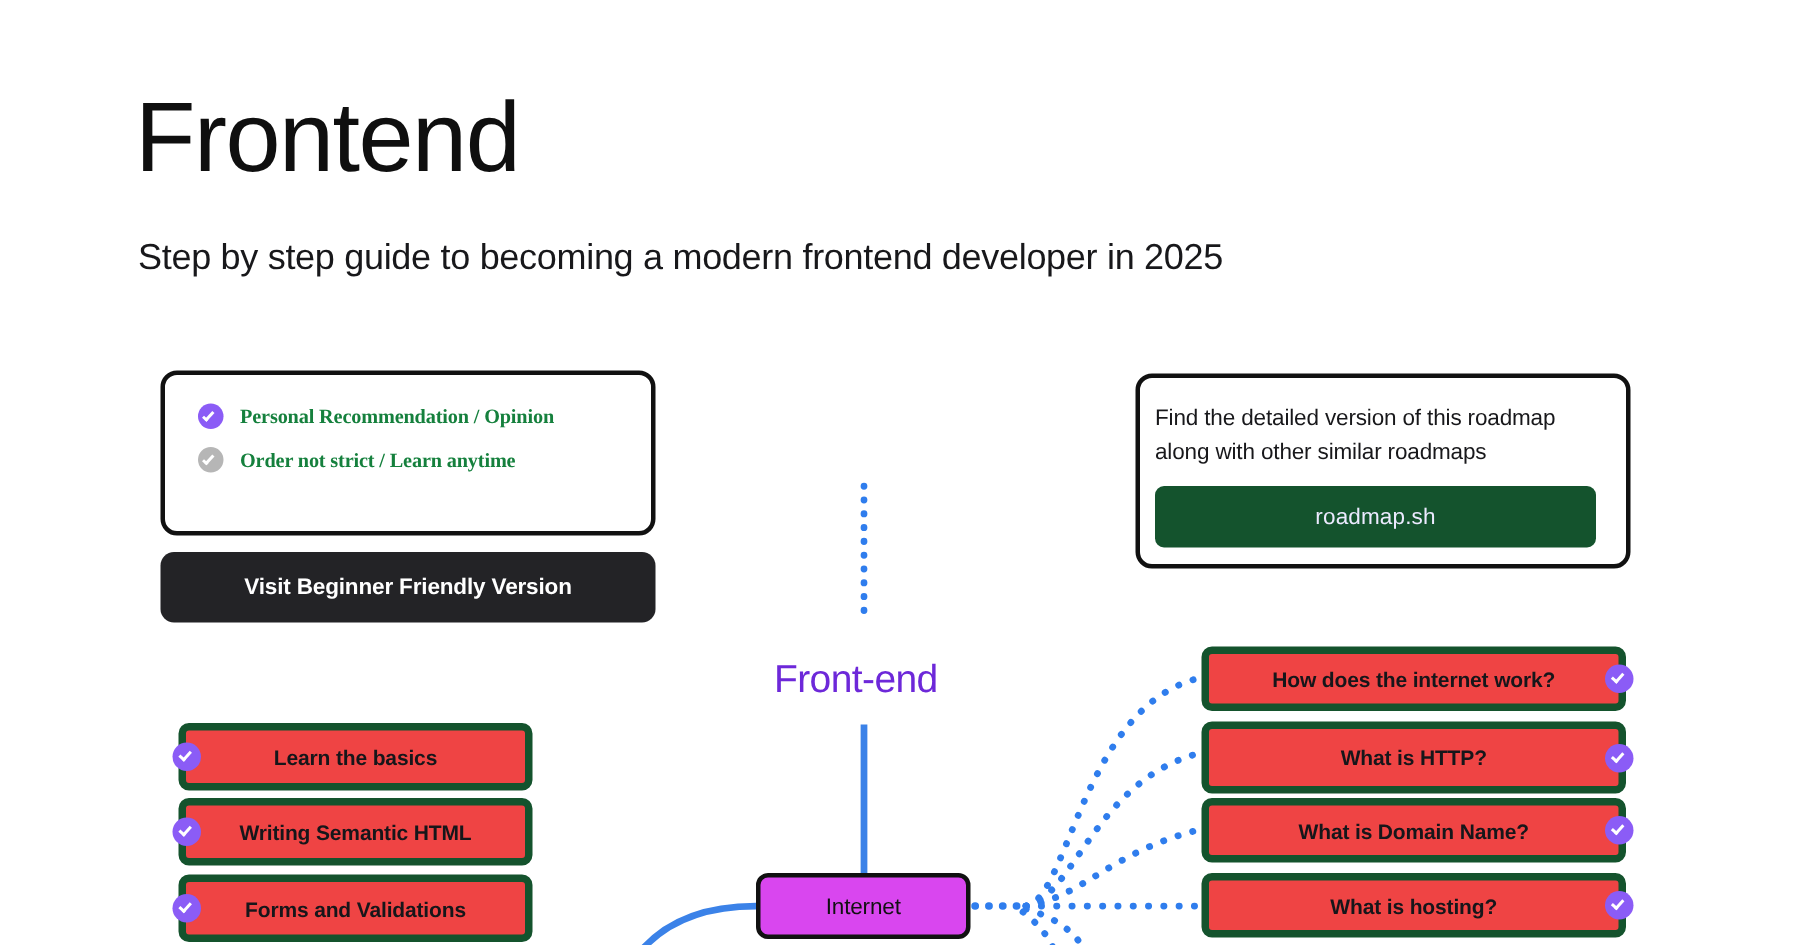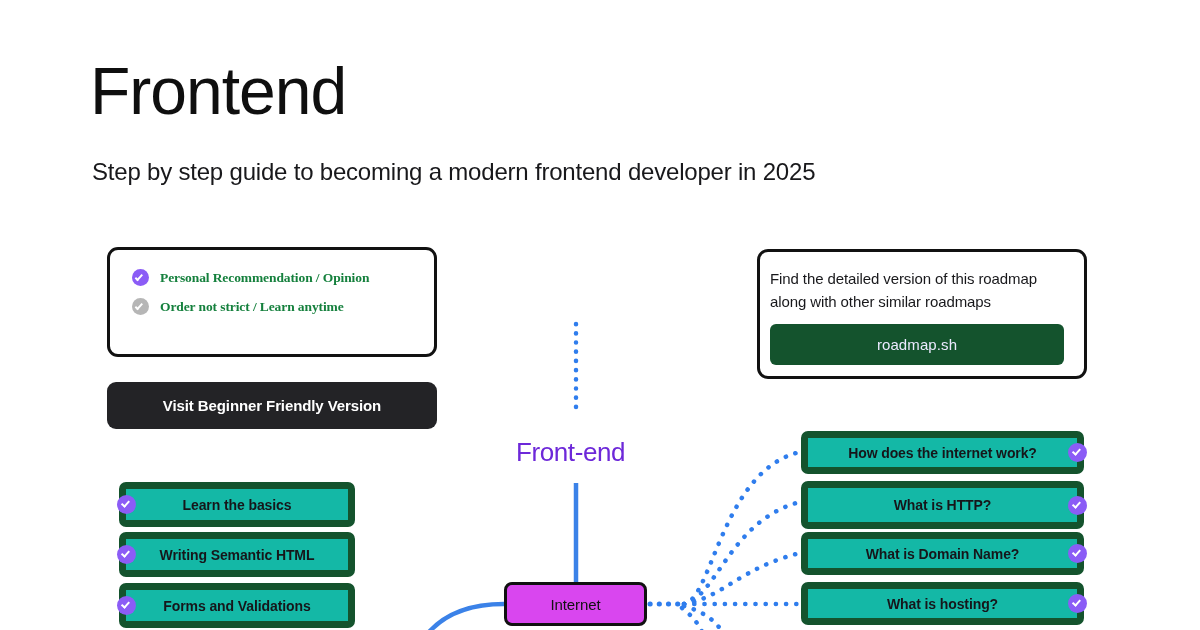--- a/index.html
+++ b/index.html
@@ -90,21 +90,21 @@
     box-sizing: border-box;
   }
   .badge-purple { background: #8b5cf6; }
   .badge-green  { background: #3d7a22; }
   .badge-gray   { background: #b6b6b6; }
 
   
   #beginner-button {
     position: absolute;
     left: 107px;
-    top: 382px;
+    top: 368px;
     width: 330px;
     height: 47px;
     background: #232326;
     border-radius: 9px;
     color: #ffffff;
     font-size: 15px;
     font-weight: 700;
     display: flex;
     align-items: center;
     justify-content: center;
@@ -177,22 +177,22 @@
     top: 0;
     width: 1200px;
     height: 630px;
     pointer-events: none;
     z-index: 1;
   }
 
   
   .topic-box {
     position: absolute;
-    background: #14b8a6;
-    border: 7px solid #14532d;
+    background: #ef4444;
+    border: 5px solid #14532d;
     border-radius: 7px;
     box-sizing: border-box;
     display: flex;
     align-items: center;
     justify-content: center;
     font-size: 14px;
     font-weight: 700;
     color: #16161a;
     letter-spacing: -0.1px;
     z-index: 3;

